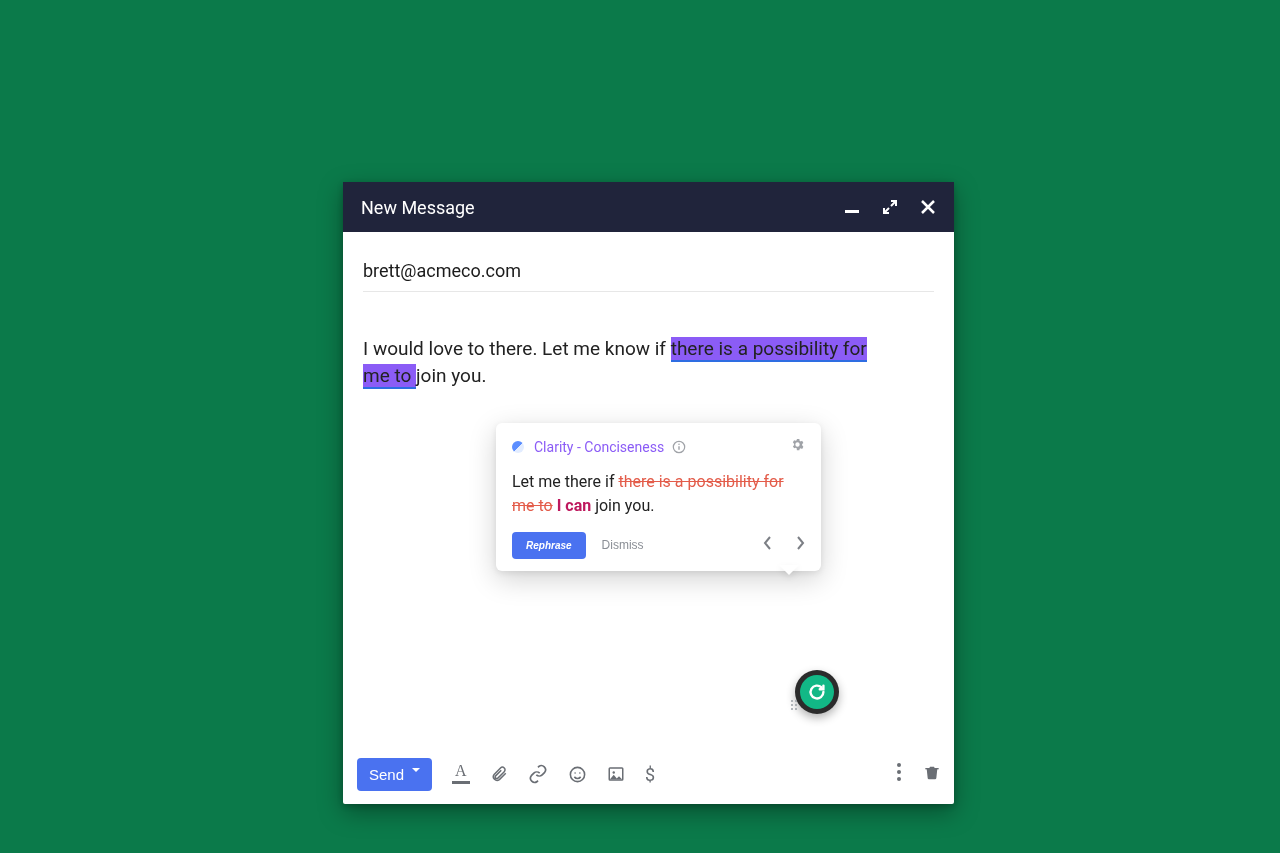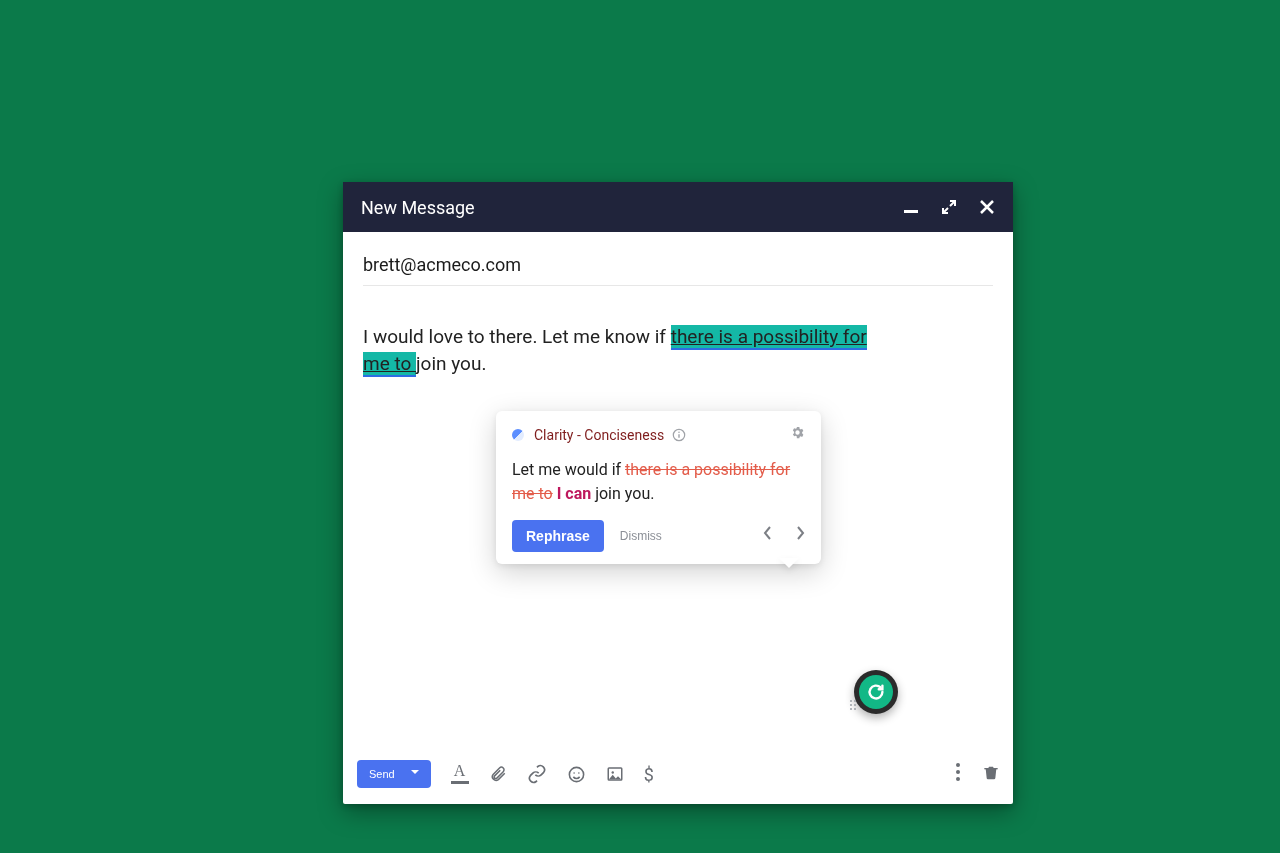--- a/index.html
+++ b/index.html
@@ -8,21 +8,21 @@
       background: #0b7a4a;
       font-family: -apple-system, BlinkMacSystemFont, "Segoe UI", Roboto, Arial, sans-serif;
       position: relative;
       overflow: hidden;
     }
 
     .compose {
       position: absolute;
       left: 343px;
       top: 182px;
-      width: 670px;
+      width: 611px;
       height: 622px;
       background: #ffffff;
       border-radius: 2px;
       box-shadow: 0 8px 24px rgba(0,0,0,0.35), 0 2px 6px rgba(0,0,0,0.2);
       display: flex;
       flex-direction: column;
     }
 
     .titlebar {
       height: 50px;
@@ -38,43 +38,42 @@
       flex: 1;
     }
     .win-controls {
       display: flex;
       gap: 22px;
       align-items: center;
     }
     .win-controls svg { display: block; }
 
     .fields {
-      padding: 10px 20px;
+      padding: 16px 20px;
     }
     .field-row {
       padding: 12px 0 10px 0;
       border-bottom: 1px solid #e7e7e7;
       font-size: 18px;
       color: #1b1b1b;
     }
 
     .body-area {
       flex: 1;
       padding: 28px 20px 0 20px;
       font-size: 19px;
       color: #222;
       line-height: 1.4;
       position: relative;
     }
     .body-area p { margin-bottom: 18px; }
 
     .hl {
-      background: #14b8a6;
+      background: #8b5cf6;
       border-bottom: 2px solid #2e6de2;
-      text-decoration: underline;
     }
 
     
     .tooltip {
       position: absolute;
       left: 153px;
       top: 115px;
       width: 325px;
       background: #ffffff;
       border-radius: 6px;
@@ -87,21 +86,21 @@
       bottom: -14px;
       right: 22px;
       border: 10px solid transparent;
       border-top-color: #ffffff;
       filter: drop-shadow(0 3px 3px rgba(0,0,0,0.08));
     }
     .tip-head {
       display: flex;
       align-items: center;
       font-size: 14px;
-      color: #7f1d1d;
+      color: #8b5cf6;
       margin-bottom: 12px;
     }
     .tip-icon-circle {
       width: 12px; height: 12px; border-radius: 50%;
       background: linear-gradient(135deg,#5b8eff 50%, #e2ecff 50%);
       margin-right: 10px;
     }
     .tip-head .cat { flex: none; }
     .info-icon { margin-left: 8px; display:inline-flex; }
     .tip-head .spacer { flex:1; }
@@ -120,23 +119,24 @@
       display: flex;
       align-items: center;
       gap: 16px;
     }
     .btn-rephrase {
       background: #4a72f0;
       color: #fff;
       border: none;
       border-radius: 4px;
       padding: 8px 14px;
-      font-size: 14px;
+      font-size: 10px;
       font-weight: 600;
       cursor: pointer;
+      font-style: italic;
     }
     .btn-dismiss {
       color: #8b8f96;
       font-size: 12px;
       background: none; border: none; cursor: pointer;
     }
     .nav-chevs {
       margin-left: auto;
       display: flex;
       gap: 22px;
@@ -174,22 +174,22 @@
       align-items: center;
       padding: 0 14px;
       gap: 20px;
     }
     .send-btn {
       background: #4a72f0;
       color: #fff;
       border: none;
       border-radius: 4px;
       padding: 8px 12px;
-      font-size: 11px;
-      display: flex; align-items: flex-start; gap: 16px;
+      font-size: 15px;
+      display: flex; align-items: flex-start; gap: 8px;
       cursor: pointer;
     }
     .send-btn .caret {
       width:0;height:0;border:4px solid transparent;border-top-color:#fff; transform: translateY(2px);
     }
     .tool-icons { display:flex; align-items:center; gap:20px; color:#6a6e74; }
     .tool-icons svg { display:block; }
     .toolbar .spacer { flex:1; }
     .right-icons { display:flex; align-items:center; gap:22px; color:#6a6e74; }
 
@@ -247,21 +247,21 @@
         </span>
         <span class="spacer"></span>
         <span class="gear-icon">
           <svg width="15" height="15" viewBox="0 0 24 24" fill="#a0a3a8">
               <path d="M19.4 13a7.8 7.8 0 000-2l2-1.6-2-3.4-2.4 1a7.6 7.6 0 00-1.7-1L15 3h-4l-.3 2a7.6 7.6 0 00-1.7 1l-2.4-1-2 3.4L6.6 11a7.8 7.8 0 000 2l-2 1.6 2 3.4 2.4-1a7.6 7.6 0 001.7 1L11 21h4l.3-2a7.6 7.6 0 001.7-1l2.4 1 2-3.4zM12 15.5A3.5 3.5 0 1115.5 12 3.5 3.5 0 0112 15.5z"></path>
             </svg>
         </span>
       </div>
 
       <div class="tip-body">
-        <span>Let me would if </span><span class="strike">there is a possibility for me to</span>
+        <span>Let me there if </span><span class="strike">there is a possibility for me to</span>
         <span class="insert">I can</span><span> join you.</span>
       </div>
 
       <div class="tip-actions">
         <button class="btn-rephrase">Rephrase</button>
         <button class="btn-dismiss">Dismiss</button>
         <div class="nav-chevs">
           <span>
             <svg width="10" height="16" viewBox="0 0 10 16" fill="none" stroke="currentColor" stroke-width="2">
                 <path d="M7 2L2 8l5 6"></path>

